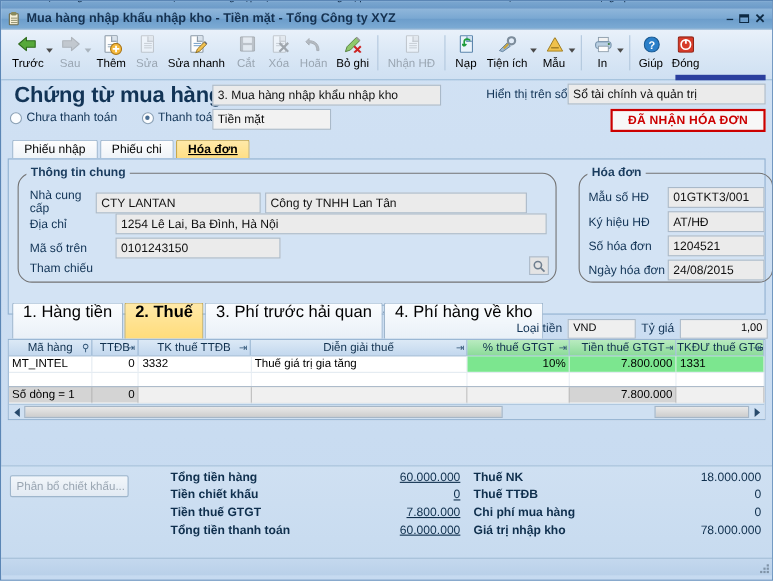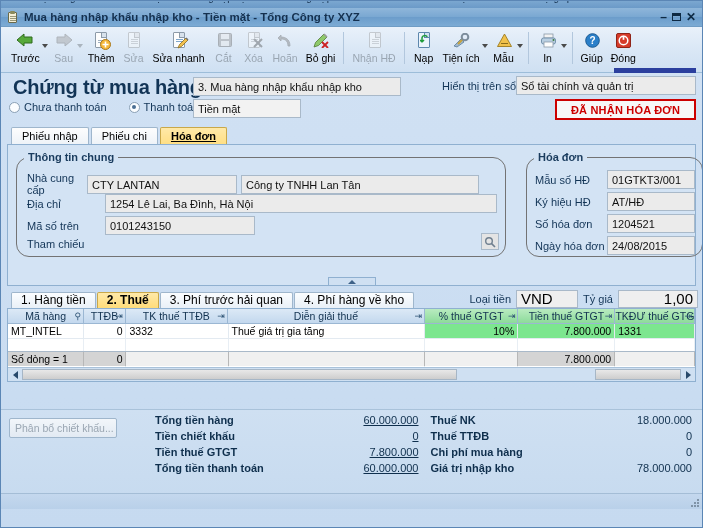--- a/index.html
+++ b/index.html
@@ -219,36 +219,36 @@
     border-right:4px solid transparent;border-bottom:4px solid #3e6288;
     display:block;
   }
 
   
   .gridtabs {
     margin: 5px 0 0 10px; height: 17px;
     display:flex; align-items:flex-end; position: relative;
   }
   .gtab {
-    height: 16px; padding: 0 9px;
+    height: 33px; padding: 0 9px;
     background: linear-gradient(180deg,#fbfdff 0%,#e9f0f7 100%);
     border: 1px solid #9fb6cc; border-bottom:none;
-    font-size: 12px; line-height: 15px; margin-right: 1px;
+    font-size: 15px; line-height: 15px; margin-right: 1px;
     border-radius: 2px 2px 0 0;
   }
   .gtab.active {
     background: linear-gradient(180deg,#ffe9a8 0%,#ffdc7a 100%);
     font-weight: 700; border-color:#c9a84a;
   }
   .curr-wrap {
     position:absolute; right:4px; bottom:0;
     display:flex; align-items:center; gap:5px;
   }
   .curr-fld { width: 62px; height: 18px; background:#efefef; border:1px solid #a9b9c9;
-    font-size:15px; padding:1px 4px; line-height:14px;}
+    font-size:10px; padding:1px 4px; line-height:14px;}
   .rate-fld { width: 80px; text-align:right; }
 
   
   .grid {
     margin: 0 6px; border: 1px solid #8fb0d0;
     background: #fff; height: 74px; position: relative;
     overflow: hidden;
   }
   .ghead { display:flex; height: 15px;
     background: linear-gradient(180deg,#dce9f6 0%,#c3d8ee 100%);
@@ -290,21 +290,21 @@
   .hs-track { flex:1 1 auto; height:11px; position:relative; background:#cfe0f2;}
   .hs-thumb { position:absolute; left:0; top:0; height:11px; width:66%;
     background: linear-gradient(180deg,#e8e8e8 0%,#cdcdcd 100%); border:1px solid #a6b6c6;}
   .hs-tail { position:absolute; right:0; top:0; height:11px; width:13%;
     background: linear-gradient(180deg,#e8e8e8 0%,#cdcdcd 100%); border:1px solid #a6b6c6;}
   .tri-l { width:0;height:0;border-top:4px solid transparent;border-bottom:4px solid transparent;border-right:5px solid #27496b;}
   .tri-r { width:0;height:0;border-top:4px solid transparent;border-bottom:4px solid transparent;border-left:5px solid #27496b;}
 
   
   .footer {
-    position:absolute; left:0; right:0; bottom:18px; height: 100px;
+    position:absolute; left:0; right:0; bottom:4px; height: 100px;
     background: linear-gradient(180deg,#cfe0f2 0%,#c6daef 100%);
     border-top: 1px solid #a9c2da;
     padding: 6px 8px 0 22px;
   }
   .alloc-btn {
     position:absolute; left:8px; top:8px;
     width: 108px; height: 20px;
     background: linear-gradient(180deg,#f2f6fa 0%,#e2eaf3 100%);
     border: 1px solid #9fb6cc; border-radius: 2px;
     font-size: 10.5px; color: #9aa6b2;

